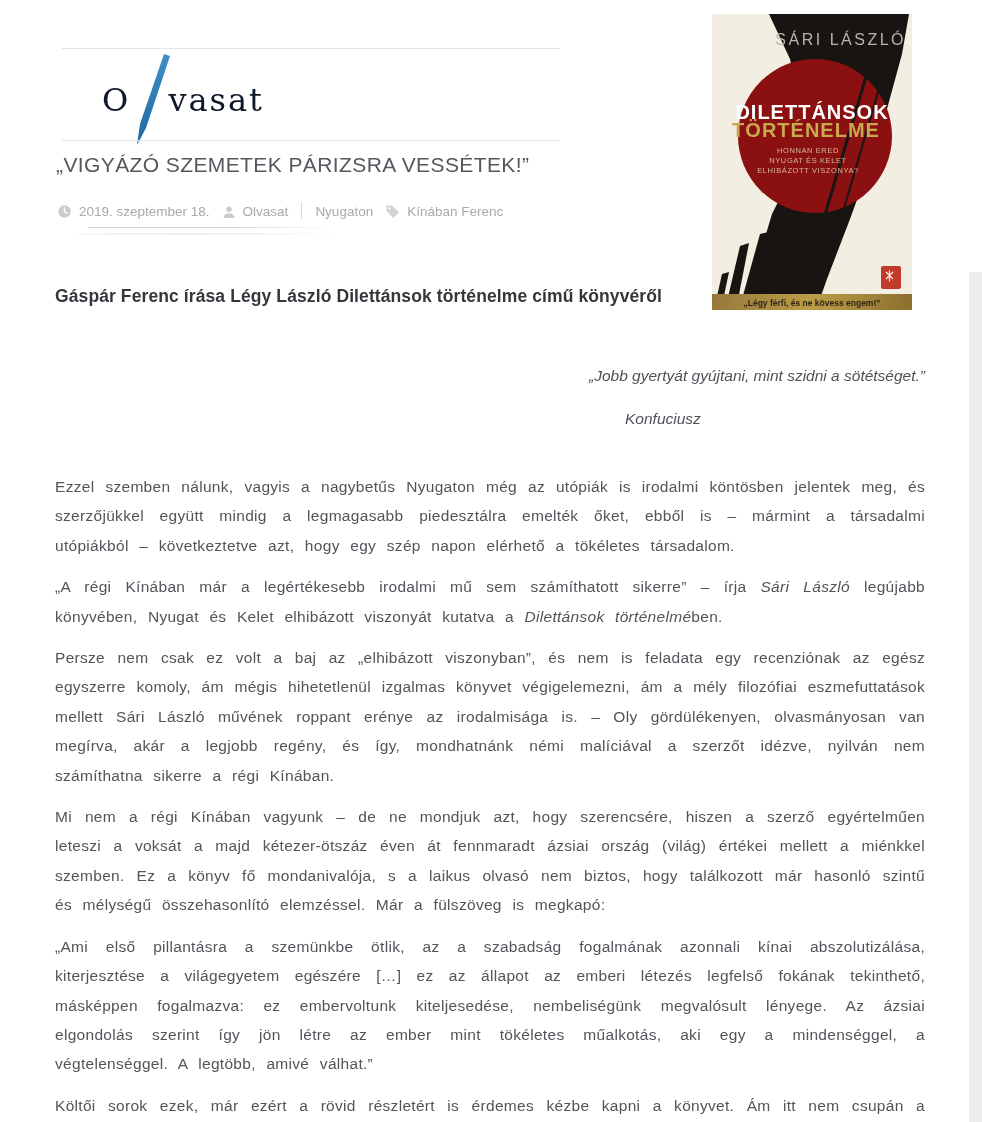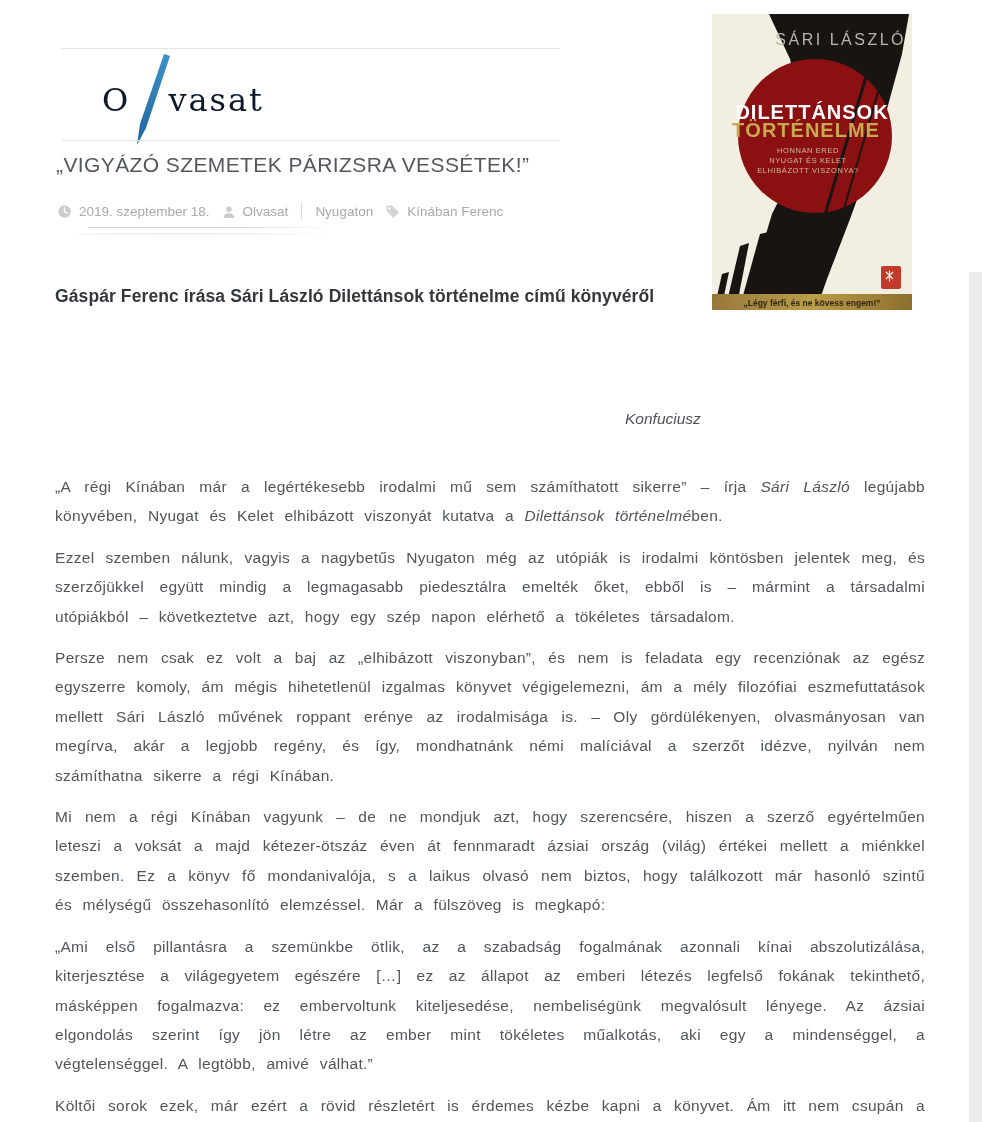--- a/index.html
+++ b/index.html
@@ -125,26 +125,27 @@
       <text x="96" y="159" text-anchor="middle" font-size="7.5" letter-spacing="0.6" fill="#d0bd96">ELHIBÁZOTT VISZONYA?</text>
       <rect x="169" y="252" width="20" height="23" rx="2" fill="#c23a2b"></rect>
       <path d="M174 258 l7 7 M181 258 l-7 7 M177.5 256.5 v11" stroke="#f2eee1" stroke-width="1.2" fill="none"></path>
       <rect x="0" y="280" width="200" height="16" fill="url(#goldg)"></rect>
       <text x="100" y="291.5" text-anchor="middle" font-size="8.5" font-weight="bold" fill="#2f2614">„Légy férfi, és ne kövess engem!”</text>
     </svg>
   </div>
 
   <div class="right-strip"></div>
 
-  <h2 class="article-heading" style="margin:0;"><span>Gáspár Ferenc írása Sári László </span><span class="it">Dilettánsok történelme</span><span> című könyvéről</span></h2>
+  <h2 class="article-heading" style="margin:0;"><span>Gáspár Ferenc írása Légy László </span><span class="it">Dilettánsok történelme</span><span> című könyvéről</span></h2>
 
+  <div class="quote">„Jobb gyertyát gyújtani, mint szidni a sötétséget.”</div>
   <div class="quote-author">Konfuciusz</div>
 
   <div class="paragraphs">
+      <p><span>Ezzel szemben nálunk, vagyis a nagybetűs Nyugaton még az utópiák is irodalmi köntösben jelentek meg, és szerzőjükkel együtt mindig a legmagasabb piedesztálra emelték őket, ebből is – mármint a társadalmi utópiákból – következtetve azt, hogy egy szép napon elérhető a tökéletes társadalom.</span></p>
       <p><span>„A régi Kínában már a legértékesebb irodalmi mű sem számíthatott sikerre” – írja </span><span class="it">Sári László</span><span> legújabb könyvében, Nyugat és Kelet elhibázott viszonyát kutatva a </span><span class="it">Dilettánsok történelmé</span><span>ben.</span></p>
-      <p><span>Ezzel szemben nálunk, vagyis a nagybetűs Nyugaton még az utópiák is irodalmi köntösben jelentek meg, és szerzőjükkel együtt mindig a legmagasabb piedesztálra emelték őket, ebből is – mármint a társadalmi utópiákból – következtetve azt, hogy egy szép napon elérhető a tökéletes társadalom.</span></p>
       <p><span>Persze nem csak ez volt a baj az „elhibázott viszonyban”, és nem is feladata egy recenziónak az egész egyszerre komoly, ám mégis hihetetlenül izgalmas könyvet végigelemezni, ám a mély filozófiai eszmefuttatások mellett Sári László művének roppant erénye az irodalmisága is. – Oly gördülékenyen, olvasmányosan van megírva, akár a legjobb regény, és így, mondhatnánk némi malíciával a szerzőt idézve, nyilván nem számíthatna sikerre a régi Kínában.</span></p>
       <p><span>Mi nem a régi Kínában vagyunk – de ne mondjuk azt, hogy szerencsére, hiszen a szerző egyértelműen leteszi a voksát a majd kétezer-ötszáz éven át fennmaradt ázsiai ország (világ) értékei mellett a miénkkel szemben. Ez a könyv fő mondanivalója, s a laikus olvasó nem biztos, hogy találkozott már hasonló szintű és mélységű összehasonlító elemzéssel. Már a fülszöveg is megkapó:</span></p>
       <p><span>„Ami első pillantásra a szemünkbe ötlik, az a szabadság fogalmának azonnali kínai abszolutizálása, kiterjesztése a világegyetem egészére […] ez az állapot az emberi létezés legfelső fokának tekinthető, másképpen fogalmazva: ez embervoltunk kiteljesedése, nembeliségünk megvalósult lényege. Az ázsiai elgondolás szerint így jön létre az ember mint tökéletes műalkotás, aki egy a mindenséggel, a végtelenséggel. A legtöbb, amivé válhat.”</span></p>
       <p><span>Költői sorok ezek, már ezért a rövid részletért is érdemes kézbe kapni a könyvet. Ám itt nem csupán a Kelet elfogulatlan dicséretéről van szó, Sári kiválóan ismeri a nyugati történelmet, irodalmat, filozófiát.</span></p>
     </div>
 
 </div>
 
 </body></html>

